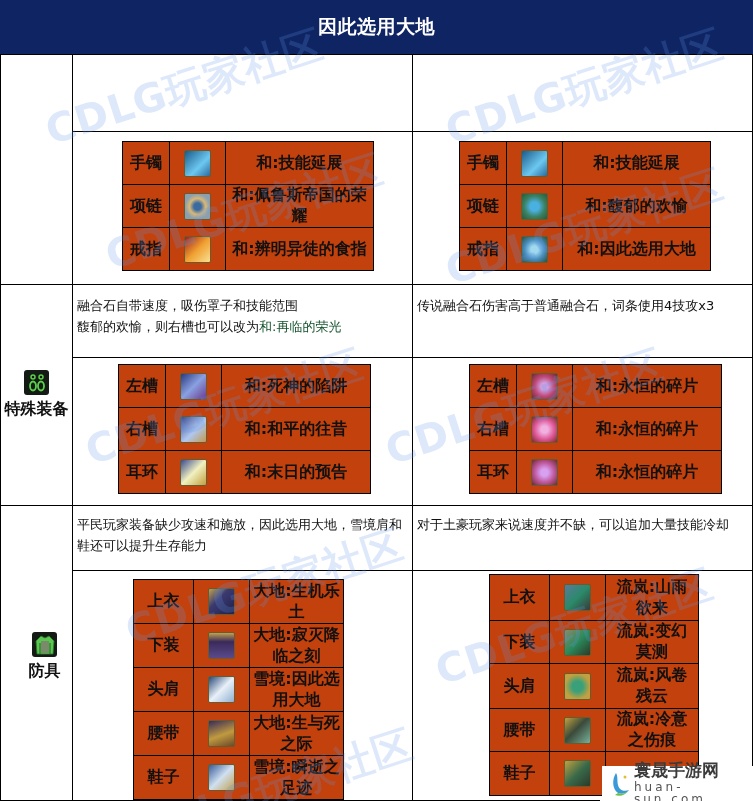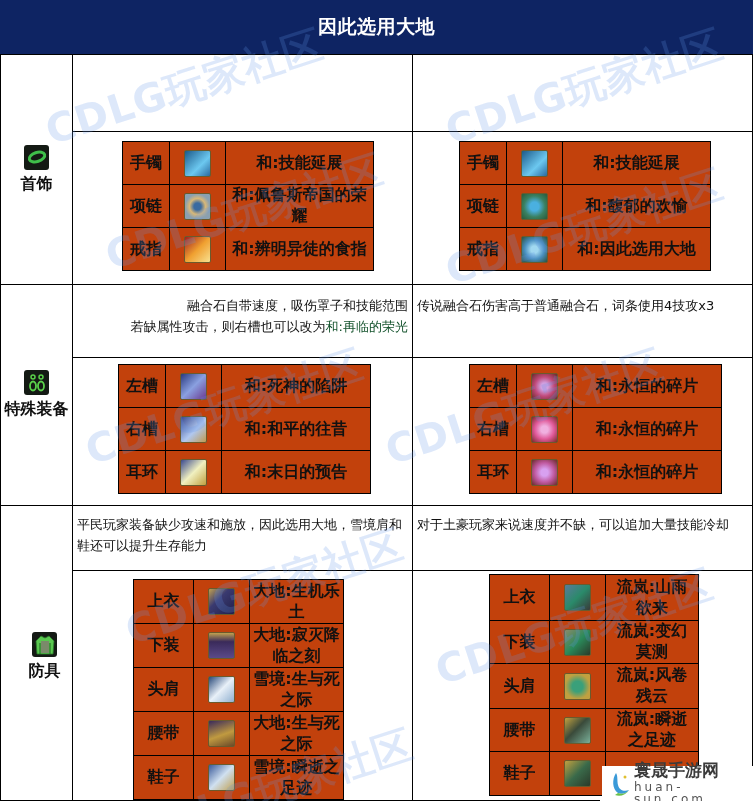--- a/index.html
+++ b/index.html
@@ -25,21 +25,21 @@
     .cat-icon {
       width: 25px; height: 25px; border-radius: 3px; background: #141a14;
       display: flex; align-items: center; justify-content: center;
     }
     .cat-label { font-size: 16px; font-weight: bold; color: #111; }
 
     .desc {
       position: absolute; font-size: 13px; line-height: 21px; color: #111;
       padding: 15px 4px 0 4px;
     }
-    .desc.center { text-align: right; }
+    .desc.center { text-align: left; }
     .desc .red { color: #14532d; }
 
     table.items {
       position: absolute; border-collapse: collapse; font-size: 16px; font-weight: bold;
       background: #c2410c;
     }
     table.items td { border: 1px solid #000; text-align: center; vertical-align: middle; padding: 0 3px; }
     table.items td.slot { width: 47px; }
     table.items td.ic { width: 56px; }
     .item-icon {
@@ -77,28 +77,20 @@
   <div class="vline" style="left:412px;top:0;height:747px;"></div>
 
   <div class="hline" style="left:0;top:0;width:753px;"></div>
   <div class="hline" style="left:72px;top:77px;width:681px;"></div>
   <div class="hline" style="left:0;top:230px;width:753px;"></div>
   <div class="hline" style="left:72px;top:303px;width:681px;"></div>
   <div class="hline" style="left:0;top:451px;width:753px;"></div>
   <div class="hline" style="left:72px;top:516px;width:681px;"></div>
   <div class="hline" style="left:0;top:746px;width:600px;"></div>
 
-  <div class="cat" style="top:1px;height:229px;">
-    <div class="cat-icon">
-      <svg width="20" height="14" viewBox="0 0 20 14">
-          <ellipse cx="10" cy="7" rx="8" ry="4.5" fill="none" stroke="#3fbf4a" stroke-width="3" transform="rotate(-18 10 7)"></ellipse>
-        </svg>
-    </div>
-    <div class="cat-label">首饰</div>
-  </div>
 
 
   <table class="items" style="left:122px;top:87px;width:252px;">
     <tbody>
         <tr style="height:43px;">
       <td class="slot">手镯</td>
       <td class="ic"><span class="item-icon" style="background:linear-gradient(135deg,#1c5a8a,#6cc8f0 60%,#2a6aa0);"></span></td>
       <td>和:技能延展</td>
     </tr>
     <tr style="height:43px;">
@@ -141,21 +133,21 @@
         <ellipse cx="6" cy="13" rx="3" ry="4.5" fill="none" stroke="#5ad04a" stroke-width="1.8"></ellipse>
         <circle cx="14" cy="4" r="2" fill="none" stroke="#5ad04a" stroke-width="1.5"></circle>
         <ellipse cx="14" cy="13" rx="3" ry="4.5" fill="none" stroke="#5ad04a" stroke-width="1.8"></ellipse>
       </svg>
     </div>
     <div class="cat-label">特殊装备</div>
   </div>
 
   <div class="desc center" style="left:73px;top:231px;width:339px;height:72px;padding-top:10px;">
     <div>融合石自带速度，吸伤罩子和技能范围</div>
-    <div><span>若缺属性攻击，则右槽也可以改为</span><span class="red">和:再临的荣光</span></div>
+    <div><span>馥郁的欢愉，则右槽也可以改为</span><span class="red">和:再临的荣光</span></div>
   </div>
   <div class="desc" style="left:413px;top:231px;width:339px;height:72px;padding-top:10px;">传说融合石伤害高于普通融合石，词条使用4技攻x3</div>
 
   <table class="items" style="left:118px;top:310px;width:253px;">
     <tbody>
         <tr style="height:43px;">
       <td class="slot">左槽</td>
       <td class="ic"><span class="item-icon" style="background:linear-gradient(135deg,#2a3a80,#8aa0e0 50%,#6a3a90);"></span></td>
       <td>和:死神的陷阱</td>
     </tr>
@@ -213,21 +205,21 @@
       <td>大地:生机乐土</td>
     </tr>
     <tr style="height:44px;">
       <td class="slot">下装</td>
       <td class="ic"><span class="item-icon" style="background:linear-gradient(180deg,#c0a050,#3a2a5a 35%,#5a4a8a);"></span></td>
       <td>大地:寂灭降临之刻</td>
     </tr>
     <tr style="height:44px;">
       <td class="slot">头肩</td>
       <td class="ic"><span class="item-icon" style="background:linear-gradient(135deg,#2a4a7a,#e8f0f8 50%,#90b0d0);"></span></td>
-      <td>雪境:生与死之际</td>
+      <td>雪境:因此选用大地</td>
     </tr>
     <tr style="height:44px;">
       <td class="slot">腰带</td>
       <td class="ic"><span class="item-icon" style="background:linear-gradient(160deg,#3a2a5a,#c09a40 55%,#6a4a2a);"></span></td>
       <td>大地:生与死之际</td>
     </tr>
     <tr style="height:44px;">
       <td class="slot">鞋子</td>
       <td class="ic"><span class="item-icon" style="background:linear-gradient(135deg,#3a5a9a,#d0e0f0 50%,#c0a050);"></span></td>
       <td>雪境:瞬逝之足迹</td>
@@ -248,21 +240,21 @@
       <td>流岚:变幻莫测</td>
     </tr>
     <tr style="height:45px;">
       <td class="slot">头肩</td>
       <td class="ic"><span class="item-icon" style="background:radial-gradient(circle,#3aa07a 30%,#c0a040 70%);"></span></td>
       <td>流岚:风卷残云</td>
     </tr>
     <tr style="height:42px;">
       <td class="slot">腰带</td>
       <td class="ic"><span class="item-icon" style="background:linear-gradient(135deg,#c0a040,#3a4a3a 45%,#7ab09a);"></span></td>
-      <td>流岚:瞬逝之足迹</td>
+      <td>流岚:冷意之伤痕</td>
     </tr>
     <tr style="height:44px;">
       <td class="slot">鞋子</td>
       <td class="ic"><span class="item-icon" style="background:linear-gradient(135deg,#c0a040,#3a6a4a 50%,#2a3a2a);"></span></td>
       <td></td>
     </tr>
   </tbody>
     </table>
 </div>
 

